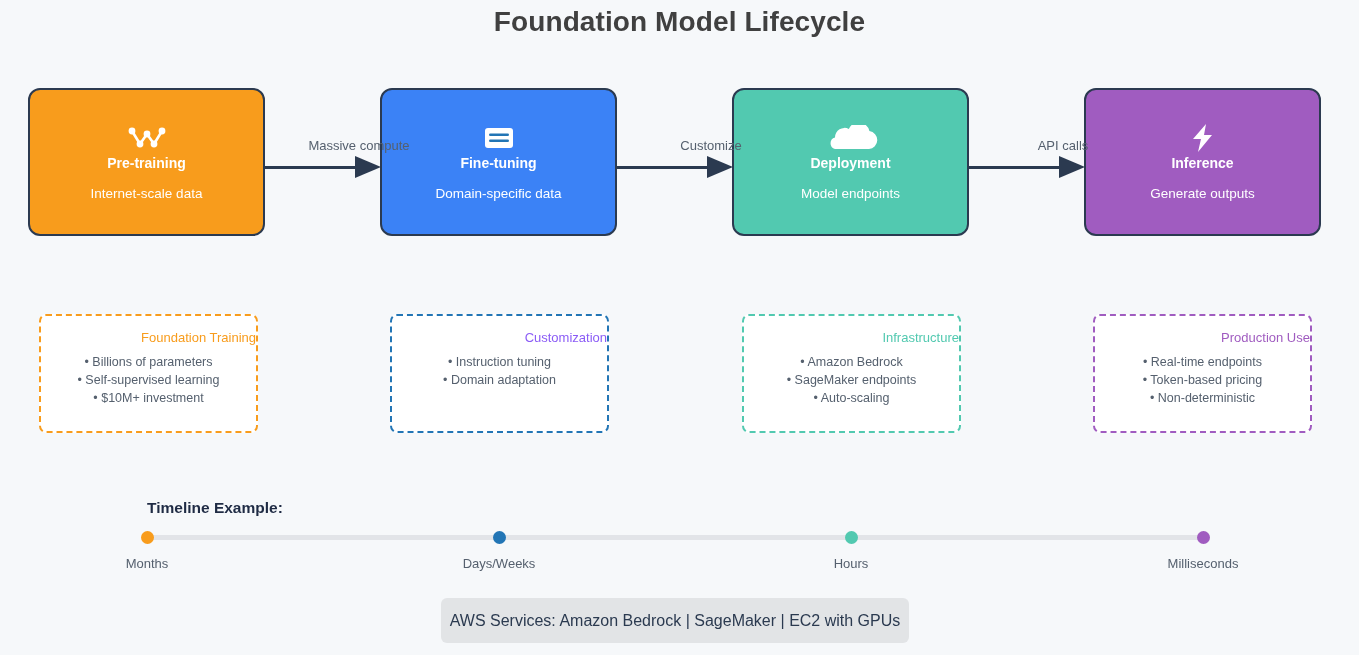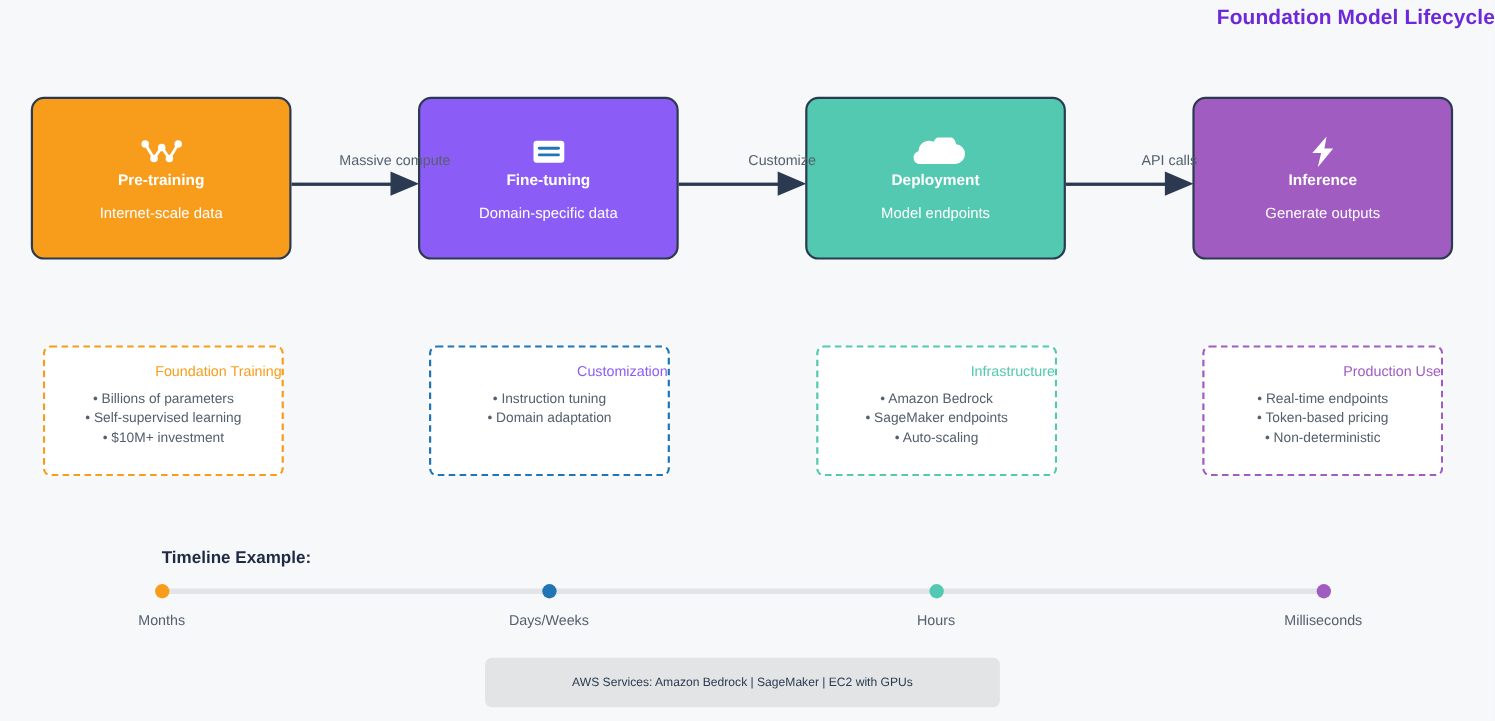--- a/index.html
+++ b/index.html
@@ -14,24 +14,24 @@
     overflow: hidden;
     position: relative;
   }
 
   
   #page-title {
     position: absolute;
     top: 6px;
     left: 0;
     width: 1359px;
-    text-align: right;
-    font-size: 19px;
+    text-align: center;
+    font-size: 28px;
     font-weight: bold;
-    color: #6d28d9;
+    color: #404040;
     letter-spacing: 0.1px;
   }
 
   
   .stage-box {
     position: absolute;
     top: 88px;
     width: 237px;
     height: 148px;
     border: 2.5px solid #2b3a50;
@@ -56,21 +56,21 @@
     line-height: 1.1;
     margin-top: 1px;
   }
   .stage-sub {
     font-size: 13.5px;
     margin-top: 15px;
     font-weight: normal;
   }
 
   #stage-0 { left: 28px;   background: #f89c1c; }
-  #stage-1 { left: 380px;  background: #8b5cf6; }
+  #stage-1 { left: 380px;  background: #3b82f6; }
   #stage-2 { left: 732px;  background: #52c9b0; }
   #stage-3 { left: 1084px; background: #a05cc0; }
 
   
   .connector {
     position: absolute;
     top: 148px;
     height: 48px;
     width: 116px;
   }
@@ -190,21 +190,21 @@
     position: absolute;
     left: 441px;
     top: 598px;
     width: 468px;
     height: 45px;
     background: #e2e4e6;
     border-radius: 6px;
     display: flex;
     align-items: center;
     justify-content: center;
-    font-size: 11px;
+    font-size: 16px;
     color: #2b3a50;
     box-sizing: border-box;
   }
 </style>
 </head>
 <body>
 
 <div id="page-title">Foundation Model Lifecycle</div>
 
 <div class="stage-box" id="stage-0">

